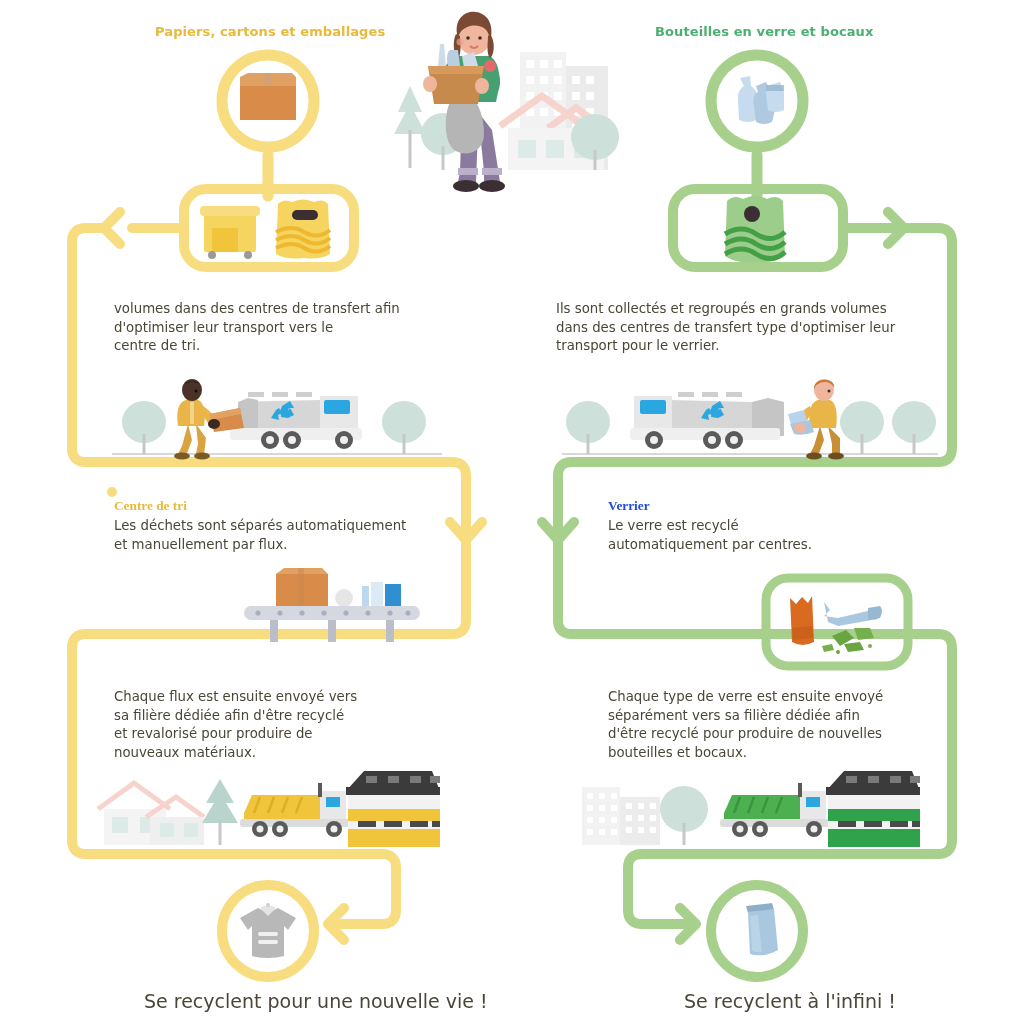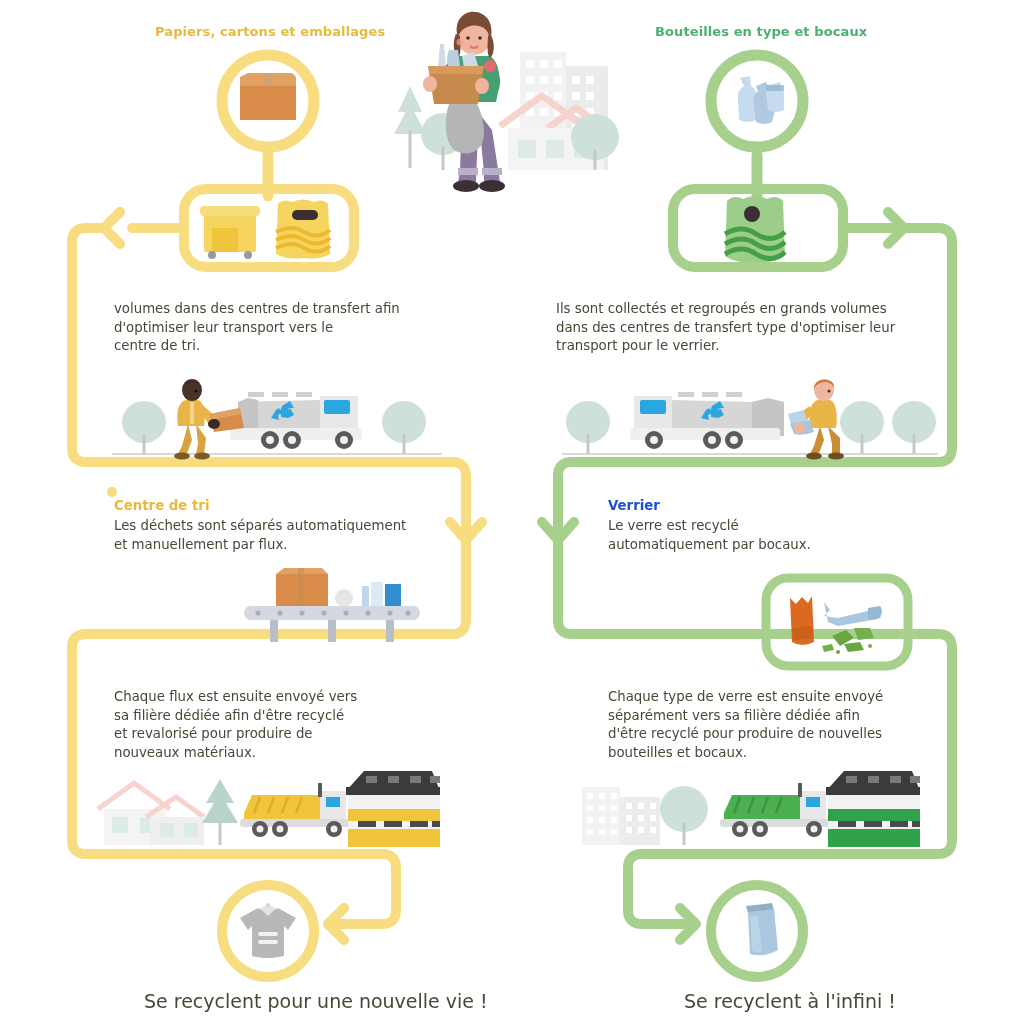--- a/index.html
+++ b/index.html
@@ -29,20 +29,21 @@
     position:absolute;
     color:#4a4637;
     font-size:13.3px;
     line-height:18.6px;
     font-weight:500;
   }
   .step-label {
     position:absolute;
     font-weight:700;
     font-size:13.3px;
+    font-family:Liberation Serif, serif;
   }
   .lbl-yellow { color:#e8b93b; }
   .lbl-green  { color:#1d4ed8; }
 
   .footer-cap {
     position:absolute;
     color:#4a4637;
     font-size:19px;
     font-weight:500;
     white-space:nowrap;
@@ -143,21 +144,21 @@
       <path d="M48 66 L104 66 L98 104 L54 104 Z" fill="#c78a4d"></path>
       <path d="M48 66 L104 66 L102 74 L50 74 Z" fill="#d79a5c"></path>
 
       <ellipse cx="50" cy="84" rx="7" ry="8" fill="#f0b59d"></ellipse>
       <ellipse cx="102" cy="86" rx="7" ry="8" fill="#f0b59d"></ellipse>
     </g>
   </svg>
 
   <div class="col-title title-paper">Papiers, cartons et emballages</div>
 
-  <div class="col-title title-glass">Bouteilles en type et bocaux</div>
+  <div class="col-title title-glass">Bouteilles en verre et bocaux</div>
 
   <svg class="lyr" style="left:0; top:0;" width="1024" height="1024" viewBox="0 0 1024 1024">
 
     <path class="pipe pipe-y" style="stroke-width:11" d="M268 155 L268 196"></path>
 
     <circle cx="268" cy="101" r="46" fill="none" stroke="#f7dd7f" stroke-width="11"></circle>
 
     <rect x="184" y="189" width="170" height="78" rx="22" ry="22" fill="none" stroke="#f7dd7f" stroke-width="10"></rect>
 
     <path class="pipe-thick pipe-y" d="M184 228 L132 228"></path>
@@ -376,21 +377,21 @@
         <circle cx="168" cy="53" r="2.6"></circle>
     </g>
     <rect x="30" y="60" width="8" height="22" fill="#b9bec9"></rect>
     <rect x="88" y="60" width="8" height="22" fill="#b9bec9"></rect>
     <rect x="146" y="60" width="8" height="22" fill="#b9bec9"></rect>
   </svg>
 
   <div class="step-label lbl-green" style="left:608px; top:498px;">Verrier</div>
   <div class="para" style="left:608px; top:517px; width:330px;">
     <div>Le verre est recyclé</div>
-    <div>automatiquement par bocaux.</div>
+    <div>automatiquement par centres.</div>
   </div>
 
   <svg class="lyr" style="left:780px; top:588px;" width="118" height="70" viewBox="0 0 118 70">
 
     <path d="M10 10 L16 16 L22 9 L28 15 L32 8 L34 54 Q22 60 12 54 Z" fill="#d96a1f"></path>
     <path d="M12 40 L32 38 L33 50 L13 52 Z" fill="#b8551a" opacity=".4"></path>
 
     <path d="M44 14 L50 22 L44 28 L58 30 L92 22 Q100 20 100 26 Q100 32 92 32 L58 38 L48 34 Z" fill="#a9c7df"></path>
     <path d="M88 20 L100 18 Q104 22 100 30 L88 32 Z" fill="#97b8d2"></path>
 

